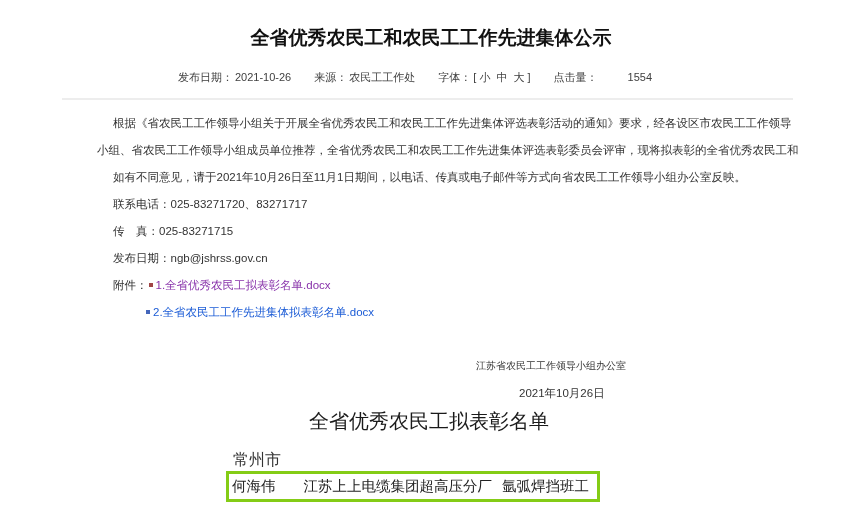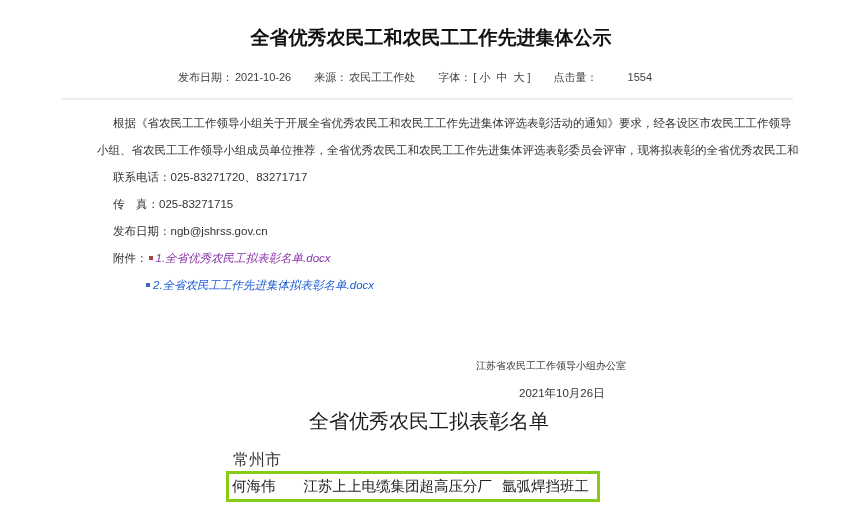--- a/index.html
+++ b/index.html
@@ -52,21 +52,21 @@
   .line.attach2 { padding-left: 49px; }
   .attach-label { margin-right: 1px; }
   .bullet {
     display: inline-block;
     width: 4px; height: 4px;
     vertical-align: 2px;
     margin-right: 3px;
   }
   .bullet.visited { background: #a04545; }
   .bullet.fresh { background: #4466bb; }
-  a.attach-link { text-decoration: none; cursor: pointer; font-style: italic; }
+  a.attach-link { text-decoration: none; cursor: pointer; }
   a.attach-link.visited { color: #8833aa; }
   a.attach-link.fresh { color: #1c5cd6; }
   .sig-org {
     position: absolute;
     top: 359px; left: 476px;
     font-size: 10px;
     color: #333333;
     white-space: nowrap;
   }
   .sig-date {
@@ -124,20 +124,21 @@
     <span class="meta-item">
       <span class="lbl">点击量：</span><span class="hits-value">1554</span>
     </span>
   </div>
 
   <div class="divider"></div>
 
   <div class="article">
     <div class="line indent">根据《省农民工工作领导小组关于开展全省优秀农民工和农民工工作先进集体评选表彰活动的通知》要求，经各设区市农民工工作领导</div>
     <div class="line">小组、省农民工工作领导小组成员单位推荐，全省优秀农民工和农民工工作先进集体评选表彰委员会评审，现将拟表彰的全省优秀农民工和</div>
+    <div class="line indent">如有不同意见，请于2021年10月26日至11月1日期间，以电话、传真或电子邮件等方式向省农民工工作领导小组办公室反映。</div>
     <div class="line indent">联系电话：025-83271720、83271717</div>
     <div class="line indent">传　真：025-83271715</div>
     <div class="line indent">发布日期：ngb@jshrss.gov.cn</div>
     <div class="line indent">
       <span class="attach-label">附件：</span><span class="bullet visited"></span><a class="attach-link visited">1.全省优秀农民工拟表彰名单.docx</a>
     </div>
     <div class="line attach2">
       <span class="bullet fresh"></span><a class="attach-link fresh">2.全省农民工工作先进集体拟表彰名单.docx</a>
     </div>
   </div>

